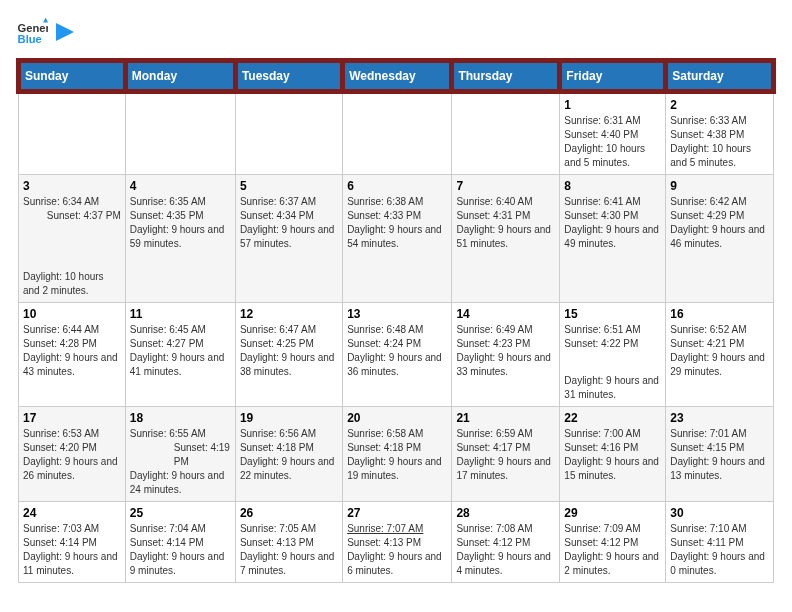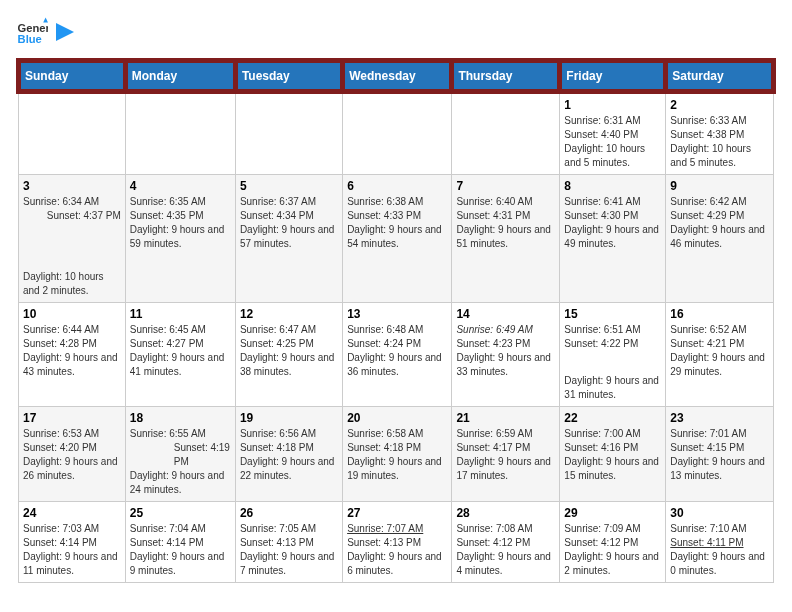--- a/index.html
+++ b/index.html
@@ -223,21 +223,21 @@
           <span class="day-number">13</span>
           <div class="day-info">
             <span style="display: block;">Sunrise: 6:48 AM</span>
             <span style="display: block;">Sunset: 4:24 PM</span>
             <span style="display: block; color: rgb(51, 51, 51);">Daylight: 9 hours and 36 minutes.</span>
           </div>
         </td>
         <td>
           <span class="day-number">14</span>
           <div class="day-info">
-            <span style="display: block; font-style: italic;">Sunrise: 6:49 AM</span>
+            <span style="display: block;">Sunrise: 6:49 AM</span>
             <span style="display: block;">Sunset: 4:23 PM</span>
             <span style="display: block; color: rgb(51, 51, 51);">Daylight: 9 hours and 33 minutes.</span>
           </div>
         </td>
         <td>
           <span class="day-number">15</span>
           <div class="day-info">
             <span style="display: block;">Sunrise: 6:51 AM</span>
             <span style="display: block;">Sunset: 4:22 PM</span>
             <span style="display: block; color: rgb(51, 51, 51); margin-top: 23px;">Daylight: 9 hours and 31 minutes.</span>
@@ -356,19 +356,19 @@
           <div class="day-info">
             <span style="display: block;">Sunrise: 7:09 AM</span>
             <span style="display: block;">Sunset: 4:12 PM</span>
             <span style="display: block; color: rgb(51, 51, 51);">Daylight: 9 hours and 2 minutes.</span>
           </div>
         </td>
         <td>
           <span class="day-number">30</span>
           <div class="day-info">
             <span style="display: block;">Sunrise: 7:10 AM</span>
-            <span style="display: block; text-decoration: underline;">Sunset: 4:11 PM</span>
+            <span style="display: block;">Sunset: 4:11 PM</span>
             <span style="display: block; color: rgb(51, 51, 51);">Daylight: 9 hours and 0 minutes.</span>
           </div>
         </td>
       </tr>
     </tbody>
 </table>
 
 </body></html>

